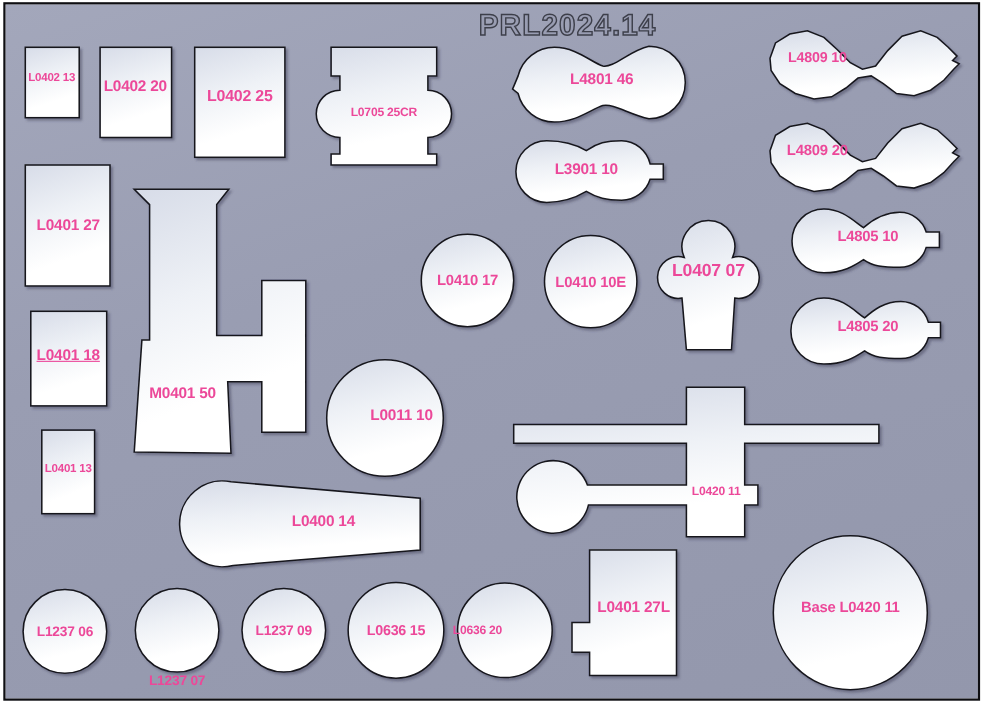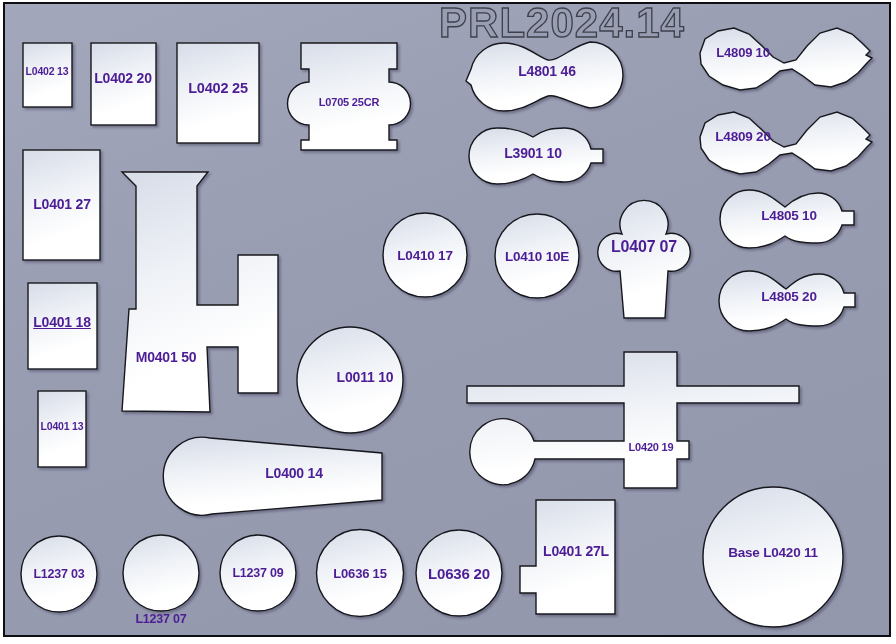--- a/index.html
+++ b/index.html
@@ -4,23 +4,23 @@
 <style>
   html,body{margin:0;padding:0;background:#ffffff;}
   body{width:896px;height:644px;overflow:hidden;font-family:"Liberation Sans",sans-serif;}
   #stage{position:relative;width:896px;height:644px;background:#ffffff;}
   #sheet{position:absolute;left:3px;top:2px;width:888px;height:635px;box-sizing:border-box;
          border:2px solid #0e0e12;
          background:linear-gradient(160deg,#a3a7bb 0%,#999db2 38%,#9397ac 100%);}
   #shape-canvas{position:absolute;left:0;top:0;}
   #labels{position:absolute;left:0;top:0;width:896px;height:644px;pointer-events:none;}
   .part-label{position:absolute;transform:translate(-50%,-50%);font-weight:700;
-              color:#4c1d95;white-space:nowrap;letter-spacing:-0.2px;}
-  #plate-title{position:absolute;left:562px;top:23px;transform:translate(-50%,-50%);
-               font-size:42px;font-weight:700;letter-spacing:1px;white-space:nowrap;
+              color:#ec4899;white-space:nowrap;letter-spacing:-0.2px;}
+  #plate-title{position:absolute;left:516px;top:23px;transform:translate(-50%,-50%);
+               font-size:27px;font-weight:700;letter-spacing:1px;white-space:nowrap;
                color:#999db2;-webkit-text-stroke:1.3px #3d3f4a;}
   svg path,svg rect,svg circle{fill:url(#shapeFill);stroke:#17171d;stroke-width:1.4;}
 </style>
 </head>
 <body>
 
 <div id="stage">
 
   <div id="sheet"></div>
 
@@ -79,25 +79,25 @@
     <div class="part-label" style="left:743px;top:136px;font-size:13.5px;">L4809 20</div>
     <div class="part-label" style="left:62px;top:204px;font-size:14px;">L0401 27</div>
     <div class="part-label" style="left:166px;top:357px;font-size:14px;">M0401 50</div>
     <div class="part-label" style="left:425px;top:255px;font-size:13.5px;">L0410 17</div>
     <div class="part-label" style="left:537px;top:256px;font-size:13.5px;">L0410 10E</div>
     <div class="part-label" style="left:644px;top:247px;font-size:16px;">L0407 07</div>
     <div class="part-label" style="left:789px;top:215px;font-size:13.5px;">L4805 10</div>
     <div class="part-label" style="left:789px;top:296px;font-size:13.5px;">L4805 20</div>
     <div class="part-label" style="left:62px;top:322px;font-size:14px;text-decoration:underline;">L0401 18</div>
     <div class="part-label" style="left:350px;top:377px;font-size:14px;padding-left:30px;">L0011 10</div>
-    <div class="part-label" style="left:651px;top:447px;font-size:11px;">L0420 19</div>
+    <div class="part-label" style="left:651px;top:447px;font-size:11px;">L0420 11</div>
     <div class="part-label" style="left:62px;top:426px;font-size:10.5px;">L0401 13</div>
     <div class="part-label" style="left:294px;top:473px;font-size:14px;">L0400 14</div>
-    <div class="part-label" style="left:59px;top:574px;font-size:12.5px;">L1237 03</div>
+    <div class="part-label" style="left:59px;top:574px;font-size:12.5px;">L1237 06</div>
     <div class="part-label" style="left:161px;top:573px;font-size:12.5px;margin-top:46px;">L1237 07</div>
     <div class="part-label" style="left:258px;top:573px;font-size:12.5px;">L1237 09</div>
     <div class="part-label" style="left:360px;top:573px;font-size:13px;">L0636 15</div>
-    <div class="part-label" style="left:459px;top:573px;font-size:15px;">L0636 20</div>
+    <div class="part-label" style="left:434px;top:573px;font-size:11px;">L0636 20</div>
     <div class="part-label" style="left:576px;top:551px;font-size:14px;">L0401 27L</div>
     <div class="part-label" style="left:773px;top:552px;font-size:13.5px;">Base L0420 11</div>
   </div>
 
 </div>
 
 </body></html>

